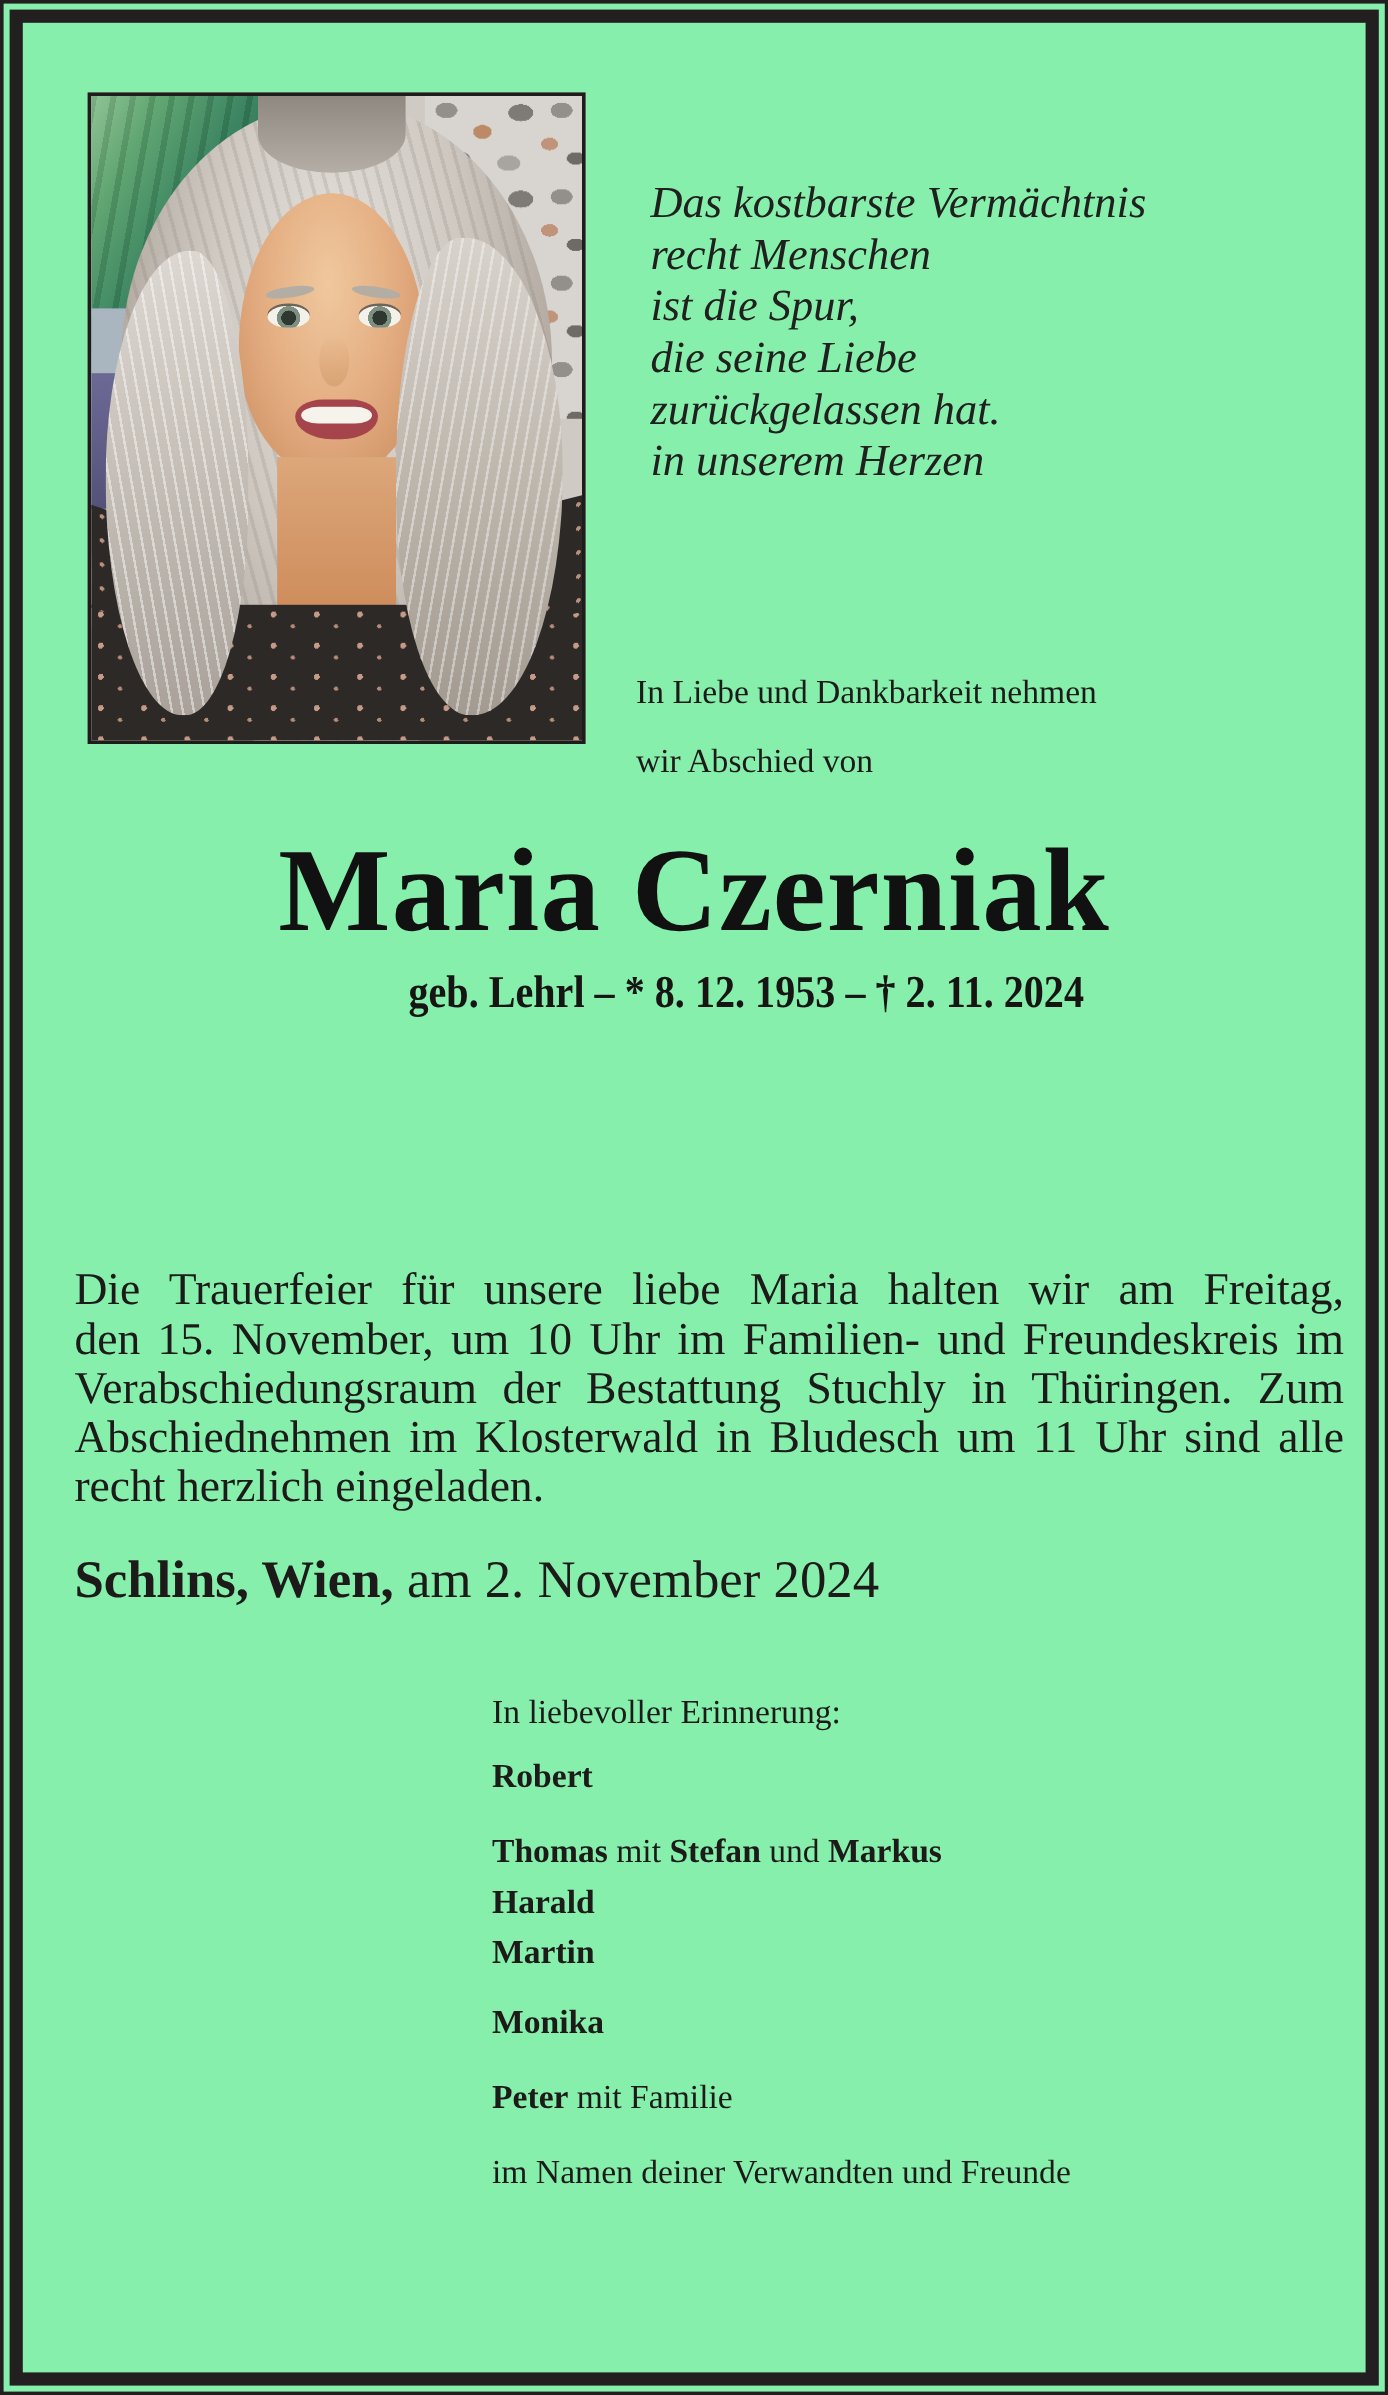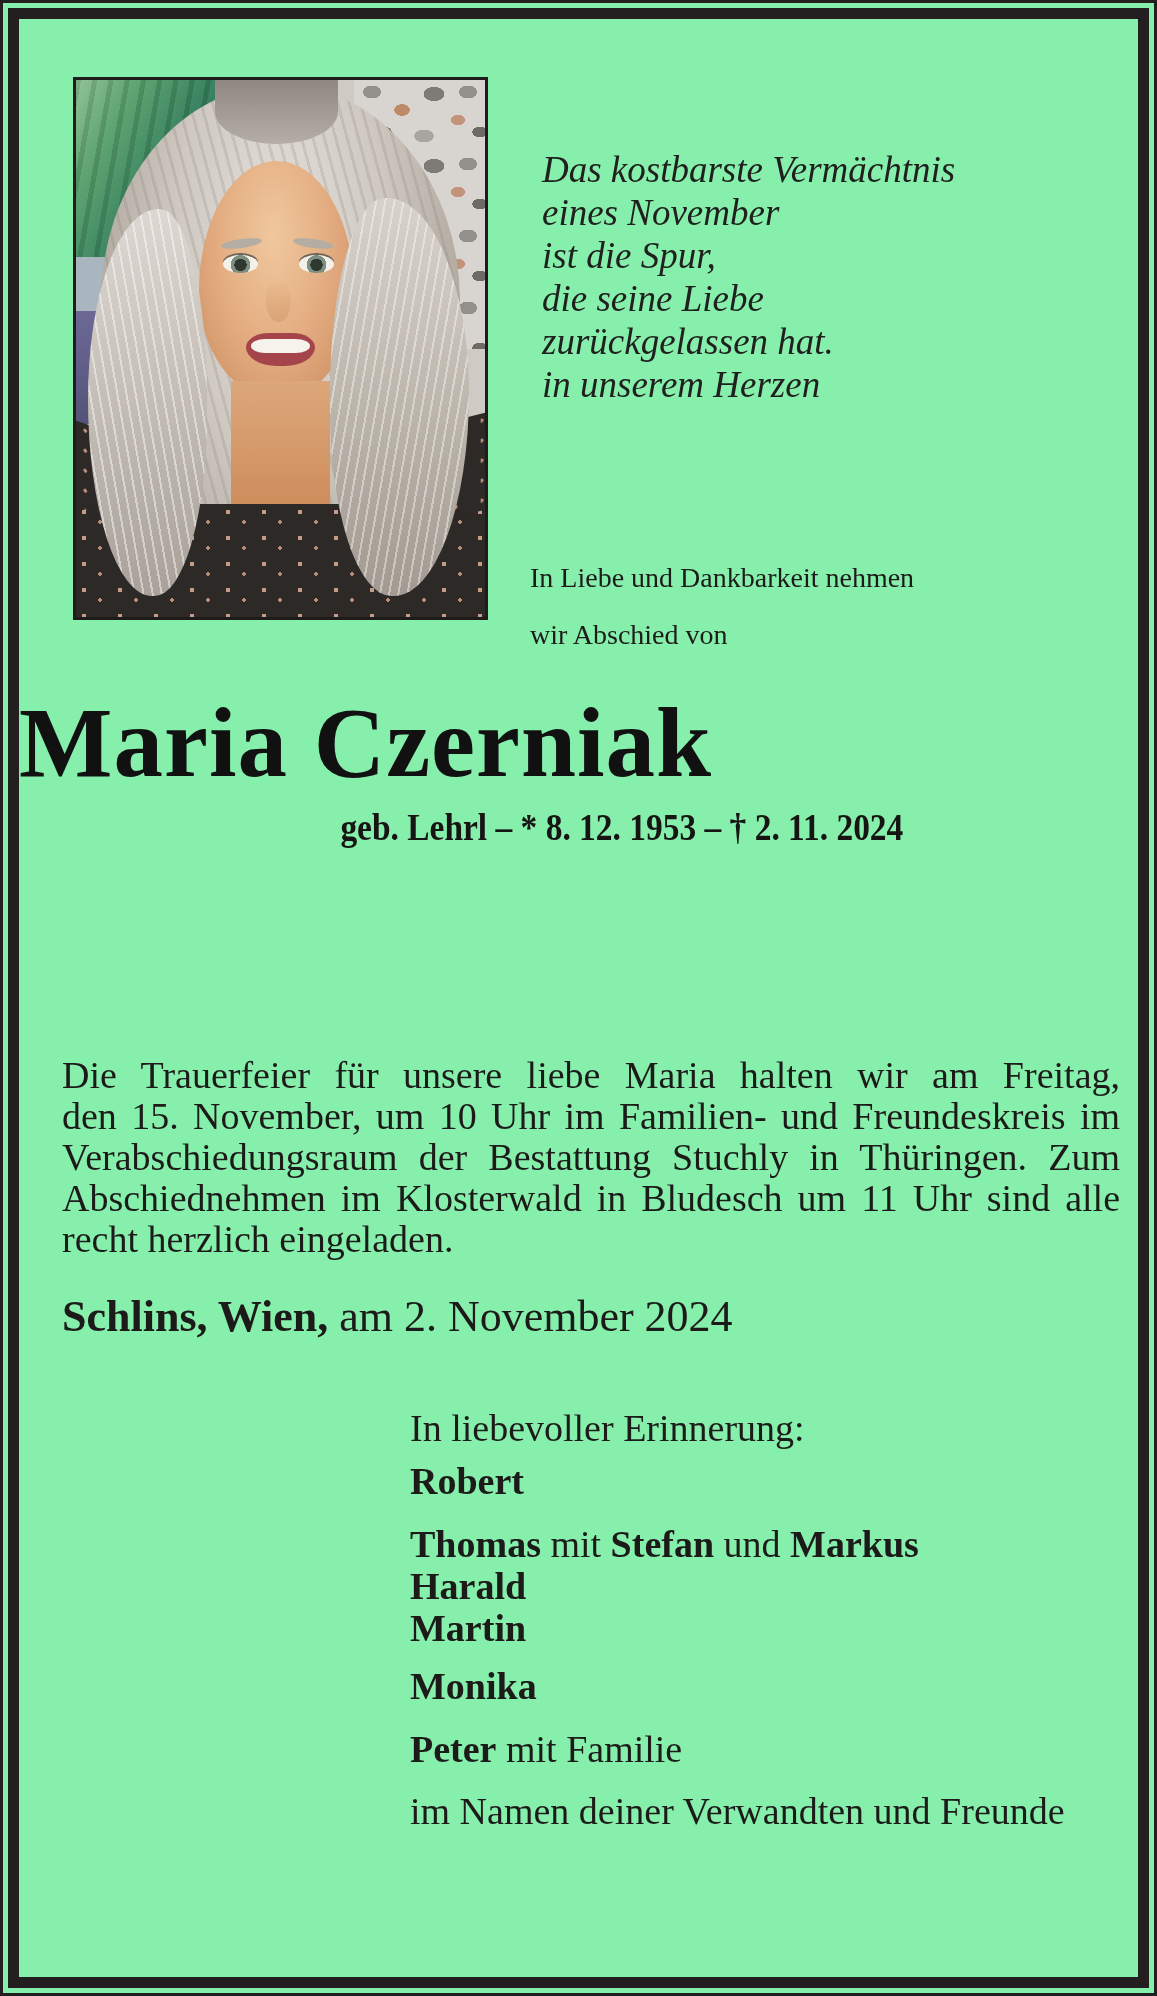--- a/index.html
+++ b/index.html
@@ -82,33 +82,33 @@
   .ph-hair-front.r{left:62%;top:22%;width:34%;height:74%;border-radius:40% 60% 55% 45% / 50% 50% 52% 48%;
     background:
       repeating-linear-gradient(100deg, rgba(255,255,255,0.4) 0 2px, transparent 2px 9px),
       linear-gradient(185deg,#d8d3cc 0%,#beb7ae 50%,#a29a91 100%);}
 
   
   .poem{position:absolute;left:523px;top:129px;width:470px;
     font-style:italic;font-size:37px;line-height:43px;color:#20201e;}
   .intro{position:absolute;left:511px;top:530px;width:520px;
     font-size:28px;line-height:57px;}
-  .headline{position:absolute;left:0;top:672px;width:100%;
+  .headline{position:absolute;left:0;top:672px;width:100%;text-align:center;
     font-size:99px;line-height:1.05;font-weight:bold;color:#111;letter-spacing:1px;
     white-space:nowrap;}
   .subhead{position:absolute;left:0;top:786px;width:100%;text-align:center;
     font-size:38px;font-weight:bold;color:#161514;white-space:nowrap;padding-left:43px;}
   .subhead span{display:inline-block;transform:scaleX(0.88);transform-origin:center;}
   .passing{position:absolute;left:43px;top:909px;font-size:38px;}
   .announcement{position:absolute;left:43px;top:1036px;width:1058px;
     font-size:38px;line-height:41px;}
   .announcement div{text-align:justify;text-align-last:justify;}
   .announcement div:last-child{text-align-last:left;}
   .place-date{position:absolute;left:43px;top:1272px;font-size:44px;}
-  .mem{position:absolute;left:391px;font-size:38px;line-height:42px;white-space:nowrap;font-family:Liberation Serif, serif;}
+  .mem{position:absolute;left:391px;font-size:28px;line-height:42px;white-space:nowrap;font-family:Liberation Serif, serif;}
   .mem-heading{top:1388px;}
   .m0{top:1441px;} .m1{top:1504px;} .m2{top:1546px;} .m3{top:1588px;}
   .m4{top:1646px;} .m5{top:1709px;} .m6{top:1771px;}
   .seg-b{font-weight:bold;}
 </style>
 </head>
 <body>
 
 <div class="page">
   <div class="frame-outer"></div>
@@ -138,21 +138,21 @@
         <div class="ph-top"></div>
         <div class="ph-shoulder l"></div>
         <div class="ph-shoulder r"></div>
         <div class="ph-hair-front l"></div>
         <div class="ph-hair-front r"></div>
       </div>
     </div>
 
     <div class="poem">
         <div>Das kostbarste Vermächtnis</div>
-        <div>eines November</div>
+        <div>recht Menschen</div>
         <div>ist die Spur,</div>
         <div>die seine Liebe</div>
         <div>zurückgelassen hat.</div>
         <div>in unserem Herzen</div>
       </div>
 
     <div class="intro">
         <div>In Liebe und Dankbarkeit nehmen</div>
         <div>wir Abschied von</div>
       </div>

